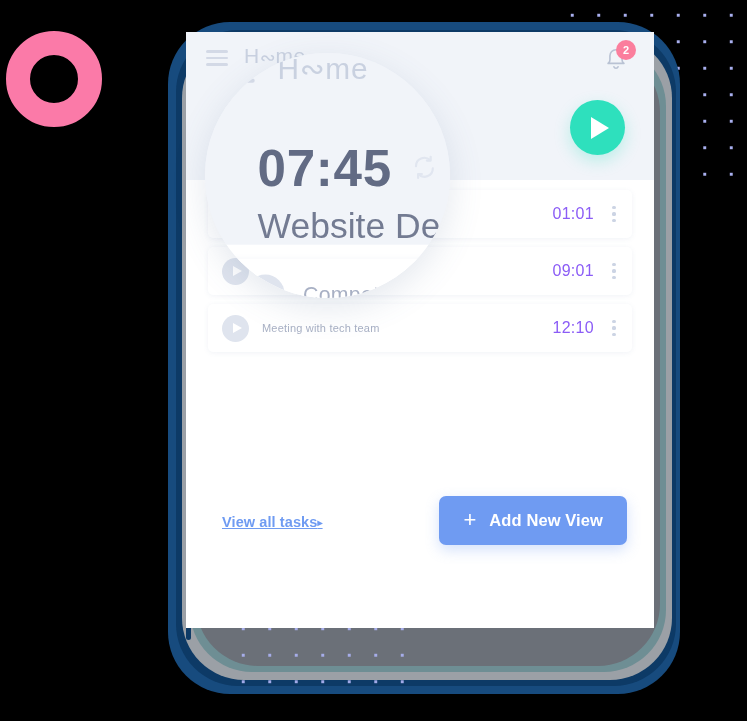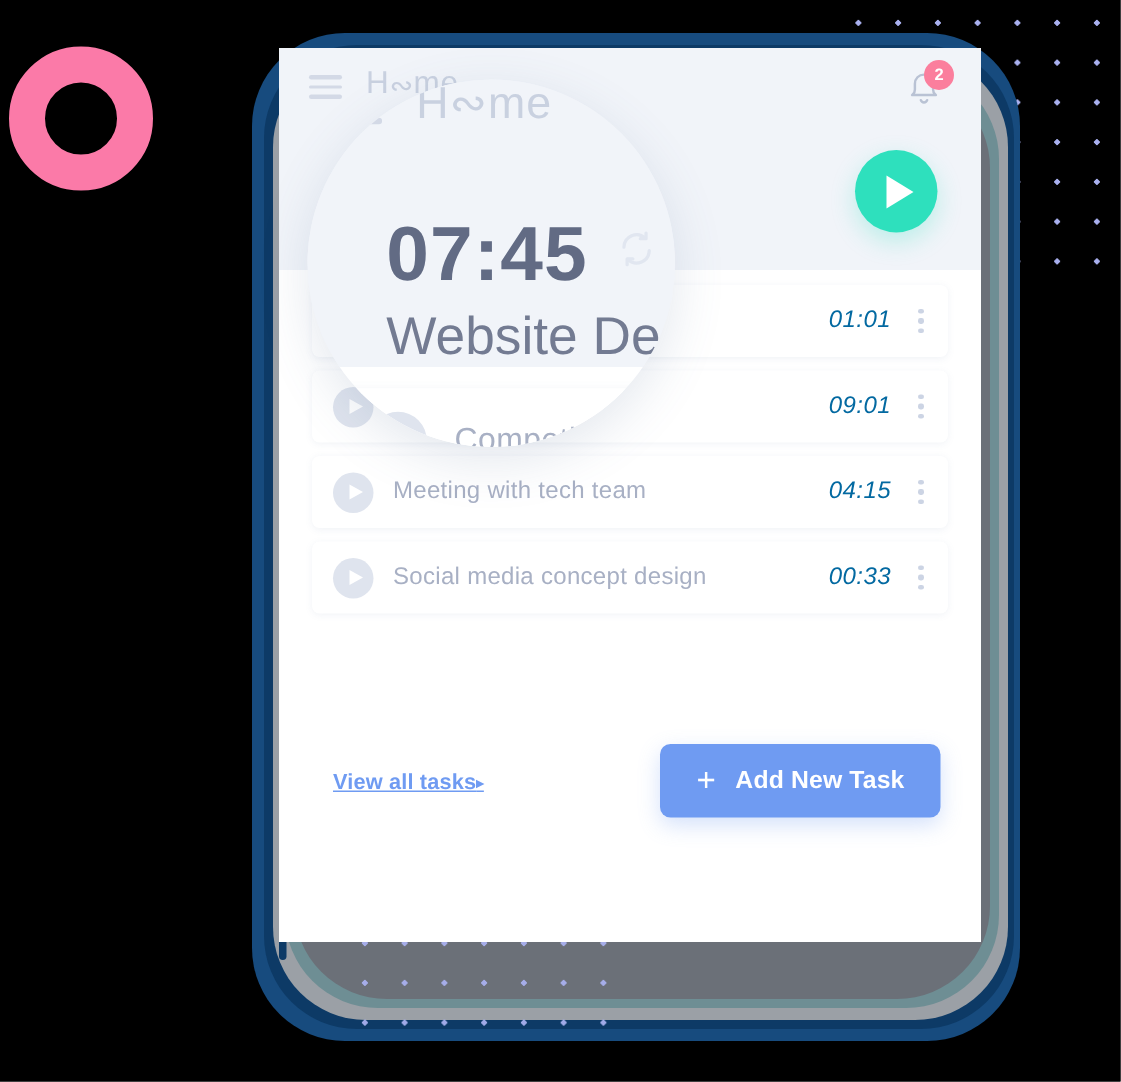--- a/index.html
+++ b/index.html
@@ -125,25 +125,25 @@
     flex:0 0 auto;
   }
   .task-play .tri {
     width:0; height:0; margin-left:3px;
     border-left:9px solid #ffffff;
     border-top:5.5px solid transparent;
     border-bottom:5.5px solid transparent;
   }
   .task-name {
     margin-left:13px; flex:1 1 auto;
-    font-size:16px; color:#a8b0c4; letter-spacing:.2px;
+    font-size:11px; color:#a8b0c4; letter-spacing:.2px;
     white-space:nowrap; overflow:hidden;
   }
   .task-time {
-    font-size:16px; color:#0369a1; letter-spacing:.3px; margin-right:12px;font-style:italic;
+    font-size:16px; color:#8b5cf6; letter-spacing:.3px; margin-right:12px;
   }
   .kebab {
     width:16px; margin-right:10px;
     display:flex; flex-direction:column; align-items:center; gap:3.5px;
   }
   .kebab i { width:3.2px; height:3.2px; border-radius:50%; background:#ccd4e4; display:block; }
 
   
   .view-all {
     position:absolute; left:36px; top:482px;
@@ -282,50 +282,38 @@
             <i></i>
             <i></i>
           </span>
       </div>
 
       <div class="task-row">
         <span class="task-play">
             <span class="tri"></span>
           </span>
         <span class="task-name">Meeting with tech team</span>
-        <span class="task-time">04:15</span>
+        <span class="task-time">12:10</span>
         <span class="kebab">
             <i></i>
             <i></i>
             <i></i>
           </span>
       </div>
 
-      <div class="task-row">
-        <span class="task-play">
-            <span class="tri"></span>
-          </span>
-        <span class="task-name">Social media concept design</span>
-        <span class="task-time">00:33</span>
-        <span class="kebab">
-            <i></i>
-            <i></i>
-            <i></i>
-          </span>
-      </div>
 
     </div>
 
     <a class="view-all" href="#">
       <span>View all tasks</span><span class="caret">▸</span>
     </a>
 
     <button class="add-task">
       <span class="plus">+</span>
-      <span>Add New Task</span>
+      <span>Add New View</span>
     </button>
 
   </div>
 
   <div class="lens">
     <div class="lens-inner">
       <div class="lens-header"></div>
       <div class="lens-white"></div>
 
       <div class="lens-burger">

